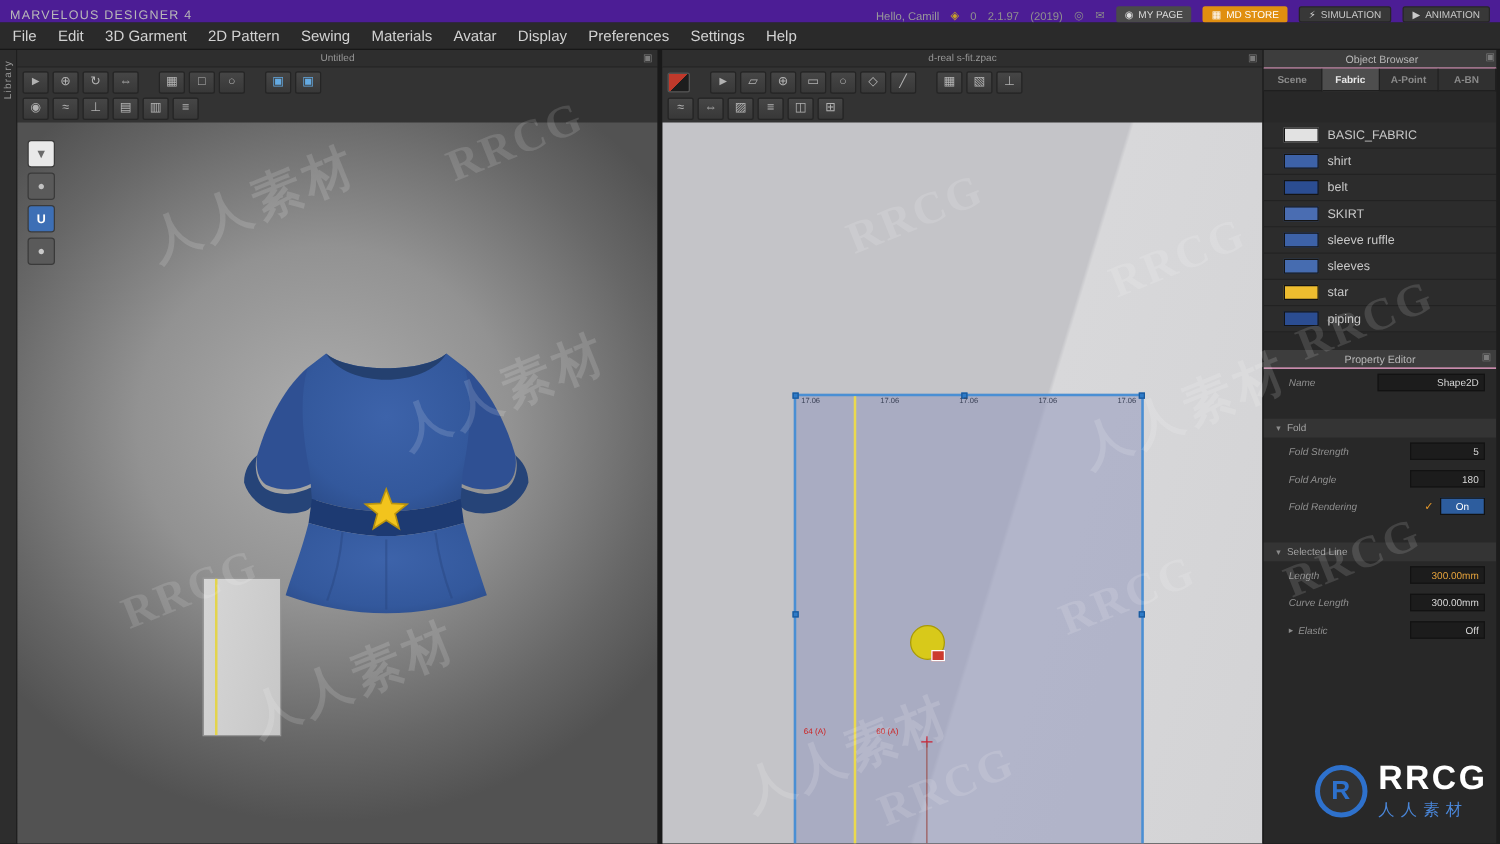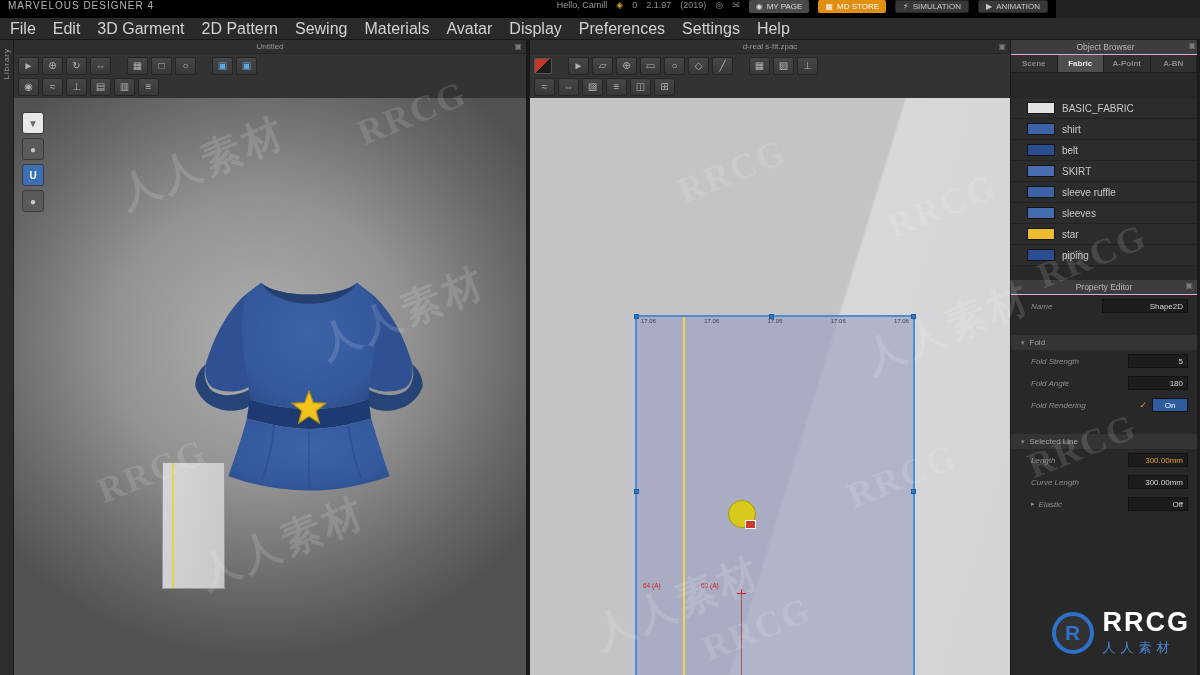--- a/index.html
+++ b/index.html
@@ -1,35 +1,35 @@
 <!DOCTYPE html>
 <html><head>
 <meta charset="utf-8">
 <style>
   *{margin:0;padding:0;box-sizing:border-box;font-family:"Liberation Sans","DejaVu Sans",sans-serif;}
   html,body{width:1200px;height:675px;background:#111;overflow:hidden;}
   .app{position:relative;width:1200px;height:675px;background:#222;overflow:hidden;}
 
   
-  .titlebar{position:absolute;left:0;top:0;width:1056px;height:18px;background:#000000;display:flex;align-items:flex-start;gap:9px;padding:0 8px;z-index:10;}
+  .titlebar{position:absolute;left:0;top:0;width:1200px;height:18px;background:#4c1d95;display:flex;align-items:flex-end;gap:9px;padding:0 8px;z-index:10;}
   .app-title{color:#b8b8b8;font-size:10px;letter-spacing:1px;white-space:nowrap;}
   .flex-spacer{flex:1;}
   .greeting{color:#9a9a9a;font-size:9px;margin-left:13px;}
   .coin-ico{color:#c9a227;font-size:9px;}
   .coin-count,.version{color:#8f8f8f;font-size:9px;}
   .tb-ico{color:#8a8a8a;font-size:9px;cursor:pointer;}
   .tb-btn{display:flex;align-items:center;gap:4px;height:13px;padding:0 7px;border:none;border-radius:2px;font-size:8px;cursor:pointer;white-space:nowrap;}
   .tb-btn .bi{font-size:8px;}
   .mypage{background:#4a4a4a;color:#ddd;}
   .mdstore{background:#e08f10;color:#fff;}
   .simbtn,.animbtn{background:#383838;color:#c9c9c9;border:1px solid #262626;}
 
   
   .menubar{position:absolute;left:0;top:18px;width:1200px;height:22px;background:#2a2a2a;border-bottom:1px solid #171717;display:flex;align-items:center;gap:17px;padding:0 10px;z-index:10;}
-  .menu-item{color:#d2d2d2;font-size:16px;cursor:pointer;white-space:nowrap;}
+  .menu-item{color:#d2d2d2;font-size:12px;cursor:pointer;white-space:nowrap;}
 
   
   .left-strip{position:absolute;left:0;top:40px;width:14px;height:635px;background:#2d2d2d;border-right:1px solid #1b1b1b;}
   .left-strip .vlabel{position:absolute;top:8px;left:2px;writing-mode:vertical-rl;transform:rotate(180deg);font-size:8px;color:#9a9a9a;letter-spacing:1px;}
 
   
   .viewport{position:absolute;top:40px;height:635px;background:#333;}
   .vp-head{height:14px;background:#2e2e2e;color:#979797;font-size:8px;line-height:14px;text-align:center;position:relative;border-bottom:1px solid #262626;}
   .vp-menu{position:absolute;right:4px;top:0;font-size:8px;color:#7b7b7b;cursor:pointer;}
   .vp-tools{height:44px;padding:1px 4px;background:#333;}

